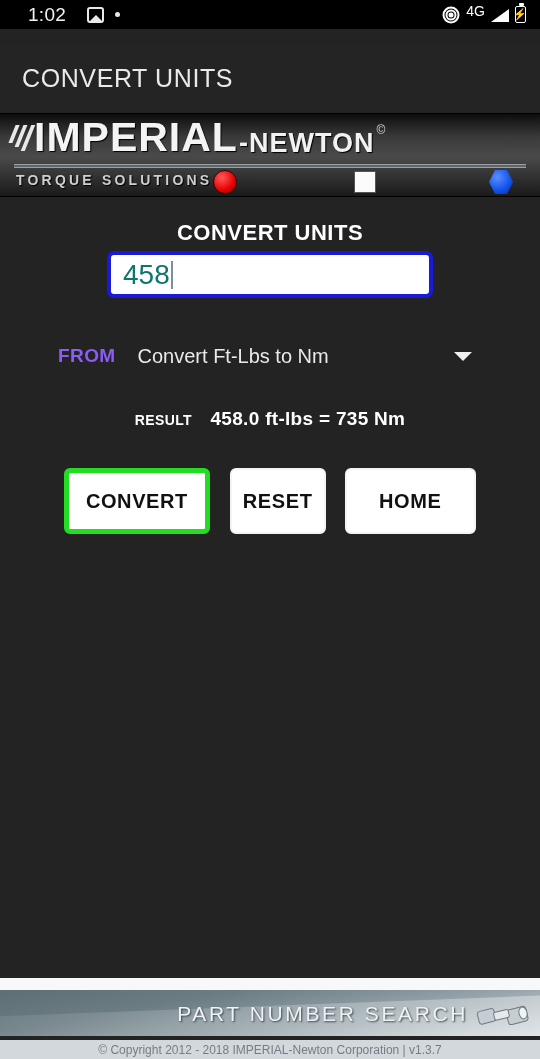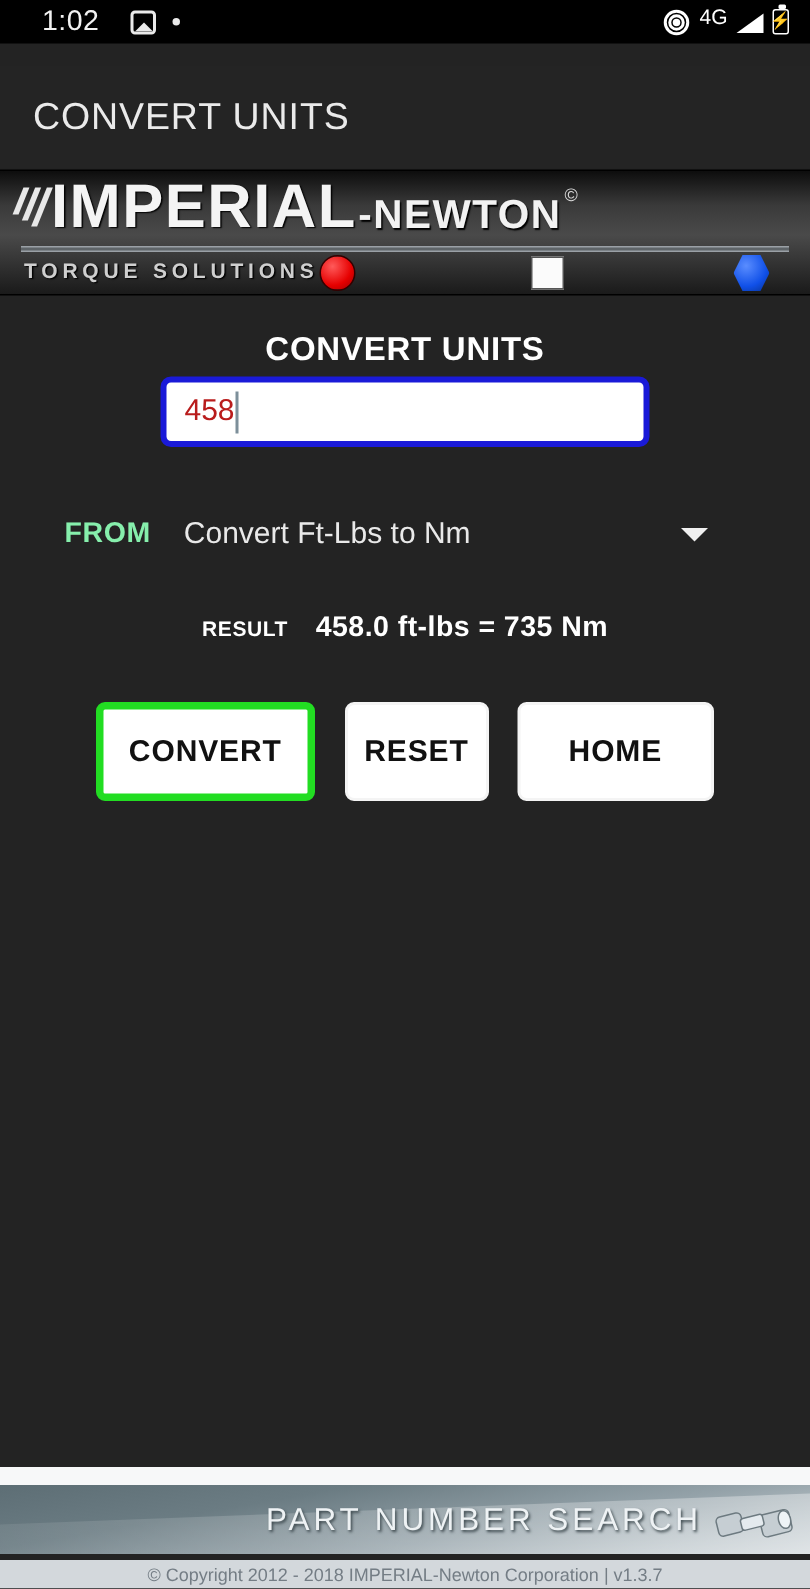--- a/index.html
+++ b/index.html
@@ -105,28 +105,28 @@
   
   .form-head {
     position: absolute; left: 0; top: 220px; width: 540px; text-align: center;
     color: #fff; font-size: 22px; font-weight: bold; letter-spacing: .5px;
   }
   .value-input {
     position: absolute; left: 107px; top: 251px; width: 326px; height: 47px;
     background: #fff; border: 4px solid #1a1ad8; border-radius: 7px;
     display: flex; align-items: center; padding: 0 12px;
   }
-  .value-text { color: #b91c1c; font-size: 20px; text-align: right; }
+  .value-text { color: #0f766e; font-size: 28px; text-align: right; }
   .caret { width: 2px; height: 28px; background: #7d8f9a; margin-left: 1px; }
 
   .from-row {
     position: absolute; left: 0; top: 337px; width: 540px; height: 38px;
     display: flex; align-items: center;
   }
-  .from-label { color: #86efac; font-size: 19px; font-weight: bold; margin-left: 43px; letter-spacing: .4px; }
+  .from-label { color: #8b5cf6; font-size: 19px; font-weight: bold; margin-left: 58px; letter-spacing: .4px; }
   .from-value { color: #e9e9e9; font-size: 20px; margin-left: 22px; }
   .caret-down {
     margin-left: auto; margin-right: 68px;
     width: 0; height: 0; border-left: 9px solid transparent; border-right: 9px solid transparent;
     border-top: 9px solid #f0f0f0;
   }
 
   .result-row {
     position: absolute; left: 0; top: 408px; width: 540px; text-align: center;
   }

